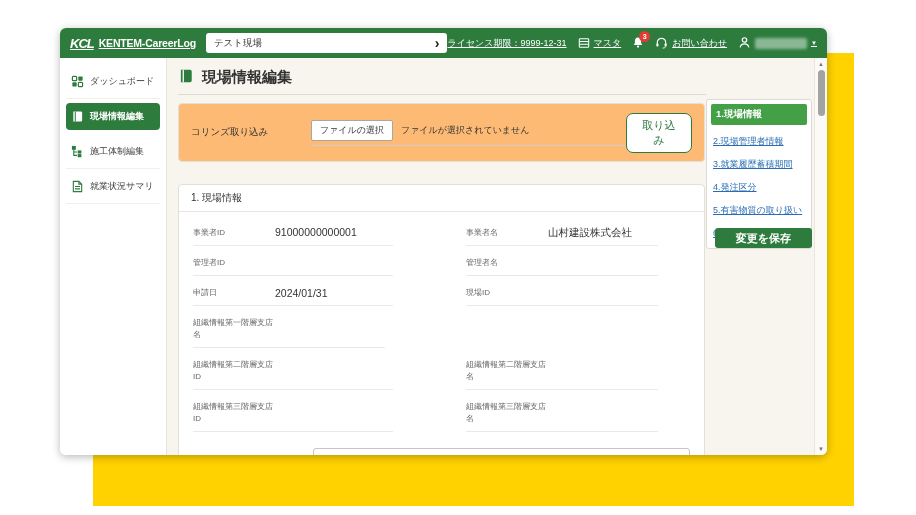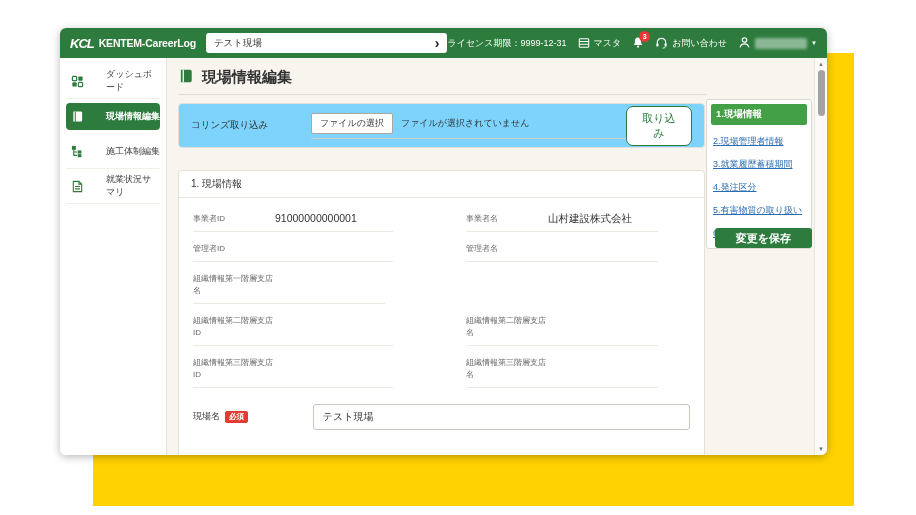--- a/index.html
+++ b/index.html
@@ -9,21 +9,21 @@
 
   .yellow-block { position:absolute; left:93px; top:53px; width:761px; height:453px;
     background:#FFD200; z-index:1; }
 
   .window { position:absolute; left:60px; top:28px; width:767px; height:427px;
     background:#fff; border-radius:6px; box-shadow:0 2px 8px rgba(0,0,0,.28);
     overflow:hidden; z-index:2; display:flex; flex-direction:column; }
 
   
   .app-header { flex:0 0 30px; height:30px; background:#2D7C3E; color:#fff;
-    display:flex; align-items:center; padding:0 10px; }
+    display:flex; align-items:center; padding:0 10px;text-decoration:underline; }
   .logo { display:flex; align-items:center; gap:5px; margin-right:10px; white-space:nowrap; }
   .logo-mark { font-weight:900; font-style:italic; font-size:13px; letter-spacing:-1px; }
   .logo-text { font-weight:bold; font-size:10.5px; letter-spacing:-0.2px;text-align:right; }
   .site-selector { width:352px; height:20px; background:#fff; border-radius:3px;
     color:#333; font-size:9.5px; display:flex; align-items:center; padding:0 8px; cursor:pointer; }
   .site-selector .sel-value { flex:1; }
   .sel-chevron { font-size:14px; font-weight:bold; color:#222; line-height:1; }
   .header-right { margin-left:auto; display:flex; align-items:center; gap:11px;
     font-size:9px; white-space:nowrap; }
   .hitem { display:flex; align-items:center; gap:4px; cursor:pointer; }
@@ -33,37 +33,37 @@
     display:flex; align-items:center; justify-content:center; }
   .user-blur { width:52px; height:11px; background:rgba(255,255,255,.45);
     border-radius:2px; filter:blur(1.5px); }
   .user-caret { font-size:6px; }
 
   
   .app-body { flex:1; display:flex; min-height:0; }
 
   .sidebar { flex:0 0 107px; width:107px; background:#fff;
     border-right:1px solid #e5e3dc; padding-top:6px; }
-  .side-item { height:35px; display:flex; align-items:center; gap:22px;
+  .side-item { height:35px; display:flex; align-items:center; gap:6px;
     margin:0 6px; padding-left:5px; font-size:9px; color:#444; cursor:pointer;
     border-bottom:1px solid #f1efe8; }
   .side-item.active { background:#2D7C3E; color:#fff; border-radius:4px;
     height:27px; margin:4px 6px; border-bottom:none; font-weight:bold; }
   .side-icon { display:flex; align-items:center; }
   .side-item svg { color:#2D7C3E; }
   .side-item.active svg { color:#fff; }
 
   .content { flex:1; min-width:0; background:#F7F5EE; position:relative;
     padding:10px 0 0 11px; }
 
   .page-title { display:flex; align-items:center; gap:8px; font-size:15px;
     color:#333; font-weight:bold; padding-bottom:7px; width:528px;
     border-bottom:1px solid #dddbd2; }
 
-  .corins-card { margin-top:8px; width:527px; height:45px; background:#7dd3fc;
+  .corins-card { margin-top:8px; width:527px; height:59px; background:#fdba74;
     border:1px solid #e2e0d8; border-radius:4px; display:flex; align-items:center;
     padding:0 12px; }
   .corins-label { width:120px; font-size:9.5px; color:#333; }
   .file-control { display:flex; align-items:center; width:315px;
     border-bottom:1px solid #cfcdc6; padding-bottom:4px; }
   .file-btn { border:1px solid #a9a7a0; background:#fff; color:#333; font-size:9px;
     padding:3px 8px; border-radius:2px; cursor:pointer; font-family:inherit; }
   .file-status { font-size:9px; color:#333; margin-left:8px; }
   .import-btn { margin-left:auto; border:1px solid #2D7C3E; color:#2D7C3E;
     background:#fff; font-size:11px; padding:4px 10px; border-radius:7px;
@@ -259,20 +259,30 @@
               <div class="fcell c-left">
                 <span class="flabel">管理者ID</span>
                 <span class="fvalue"></span>
               </div>
               <div class="fcell c-right">
                 <span class="flabel">管理者名</span>
                 <span class="fvalue"></span>
               </div>
             </div>
 
+            <div class="frow">
+              <div class="fcell c-left">
+                <span class="flabel">申請日</span>
+                <span class="fvalue">2024/01/31</span>
+              </div>
+              <div class="fcell c-right">
+                <span class="flabel">現場ID</span>
+                <span class="fvalue"></span>
+              </div>
+            </div>
 
             <div class="frow">
               <div class="fcell c-right">
                 <span class="flabel">組織情報第一階層支店名</span>
                 <span class="fvalue"></span>
               </div>
             </div>
 
             <div class="frow">
               <div class="fcell c-left">

